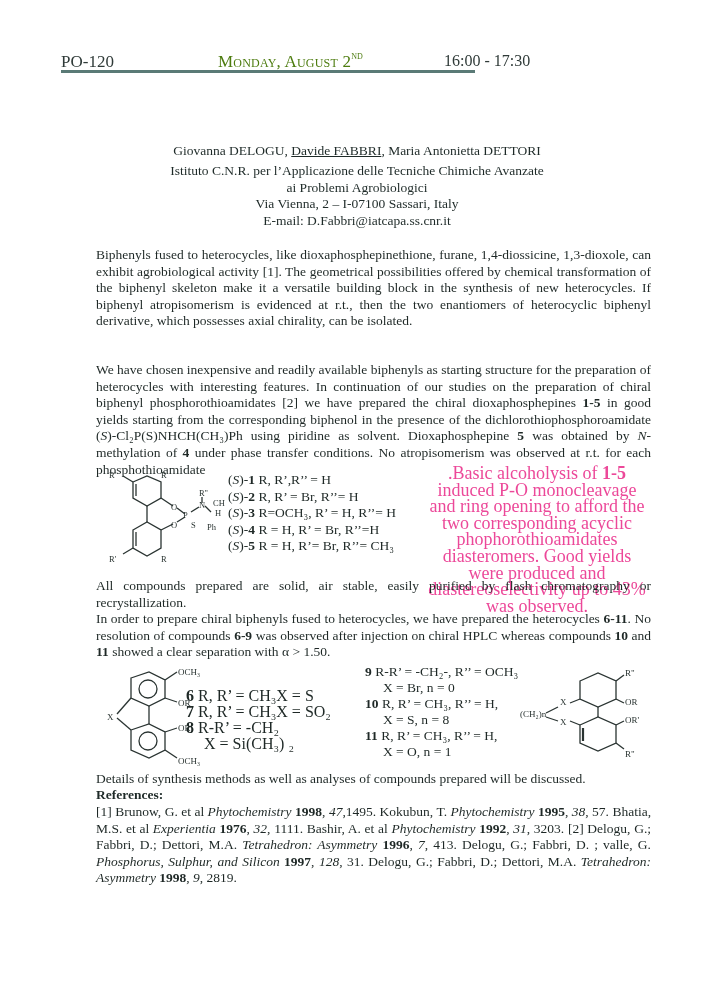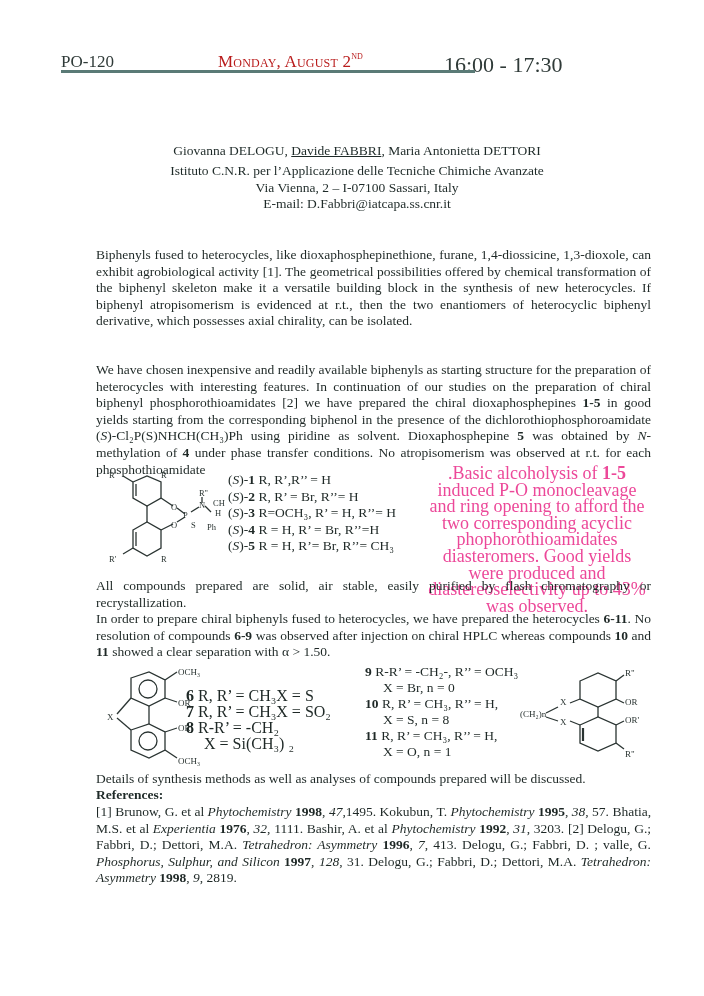--- a/index.html
+++ b/index.html
@@ -2,23 +2,23 @@
 <html><head>
 <meta charset="utf-8">
 <style>
   html, body { margin: 0; padding: 0; background: #ffffff; }
   body {
     width: 704px; height: 996px; position: relative; overflow: hidden;
     font-family: "Liberation Serif", "DejaVu Serif", serif;
     color: #1e2a28;
   }
   .h-left { position: absolute; left: 61px; top: 52px; font-size: 17px; color: #2f3a38; }
-  .h-mid { position: absolute; left: 218px; top: 52px; font-size: 17px; color: #b91c1c; font-variant: small-caps; letter-spacing: 0.2px; }
+  .h-mid { position: absolute; left: 218px; top: 52px; font-size: 17px; color: #4d7c0f; font-variant: small-caps; letter-spacing: 0.2px; }
   .h-mid sup { font-size: 8px; vertical-align: 8px; font-variant: normal; }
-  .h-right { position: absolute; right: 230px; top: 52px; font-size: 22px; color: #2f3a38; }
+  .h-right { position: absolute; right: 230px; top: 52px; font-size: 16px; color: #2f3a38; }
   .h-rule { position: absolute; left: 61px; top: 70px; width: 414px; height: 3px; background: #5a7a76; }
 
   .title {
     position: absolute; left: 0; width: 535px; top: 92px; text-align: center;
     font-weight: bold; font-size: 15.5px; line-height: 20px; color: #161c1b;
   }
   .authors {
     position: absolute; left: 0; width: 535px; top: 143px; text-align: center; font-size: 13.5px;
   }
   .authors u { }
@@ -69,20 +69,21 @@
 
 <div class="title" style="left:60px; width:594px; top:92px;">
 </div>
 
 <div class="authors" style="left:60px; width:594px;">
   <span>Giovanna DELOGU, </span><u>Davide FABBRI</u><span>, Maria Antonietta DETTORI</span>
 </div>
 
 <div class="affil" style="left:60px; width:594px;">
   <div>Istituto C.N.R. per l’Applicazione delle Tecniche Chimiche Avanzate</div>
+  <div>ai Problemi Agrobiologici</div>
   <div>Via Vienna, 2 – I-07100 Sassari, Italy</div>
   <div>E-mail: D.Fabbri@iatcapa.ss.cnr.it</div>
 </div>
 
 <div class="body-text p1">Biphenyls fused to heterocycles, like dioxaphosphepinethione, furane, 1,4-diossicine, 1,3-dioxole, can exhibit agrobiological activity [1]. The geometrical possibilities offered by chemical transformation of the biphenyl skeleton make it a versatile building block in the synthesis of new heterocycles. If  biphenyl atropisomerism is evidenced at r.t., then the two enantiomers of heterocyclic biphenyl derivative, which possesses axial chirality, can be isolated.</div>
 
 <div class="body-text p2"><span>We have chosen inexpensive and readily available biphenyls as starting structure for the preparation of heterocycles with interesting features. In continuation of our studies on the preparation of chiral biphenyl phosphorothioamidates [2] we have prepared the chiral dioxaphosphepines </span><b>1-5</b><span> in good yields starting from the corresponding biphenol in the presence of the dichlorothiophosphoroamidate (</span><i>S</i><span>)-Cl₂P(S)NHCH(CH₃)Ph using piridine as solvent. Dioxaphosphepine </span><b>5</b><span> was obtained by </span><i>N</i><span>-methylation of </span><b>4</b><span> under phase transfer conditions. No atropisomerism was observed at r.t. for each phosphothioamidate</span></div>
 
 <svg class="struct1" viewBox="0 0 130 100" width="130" height="100">
   <g stroke="#2a3432" stroke-width="1.3" fill="none">

